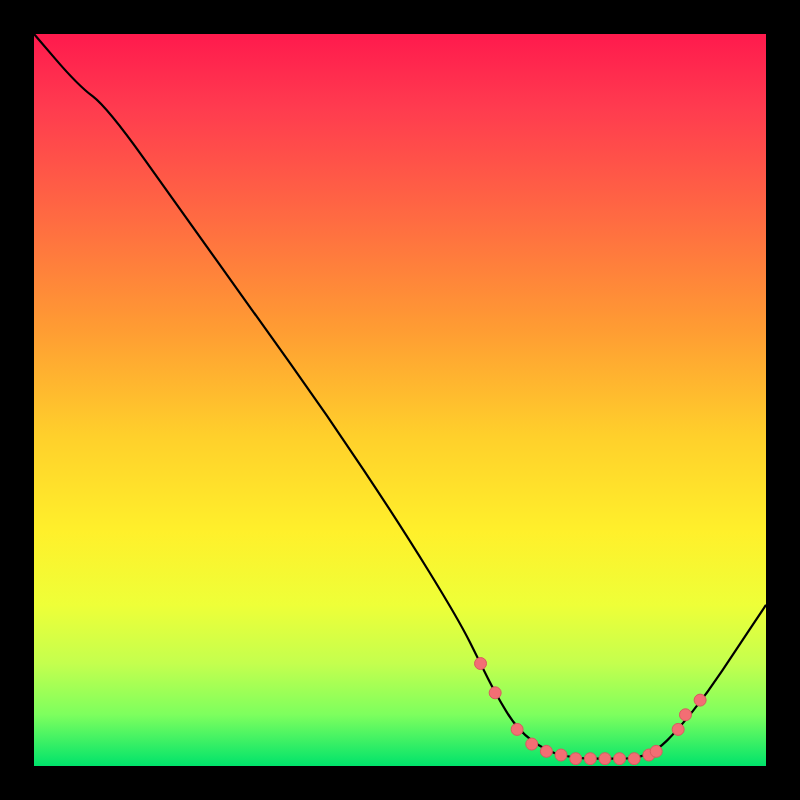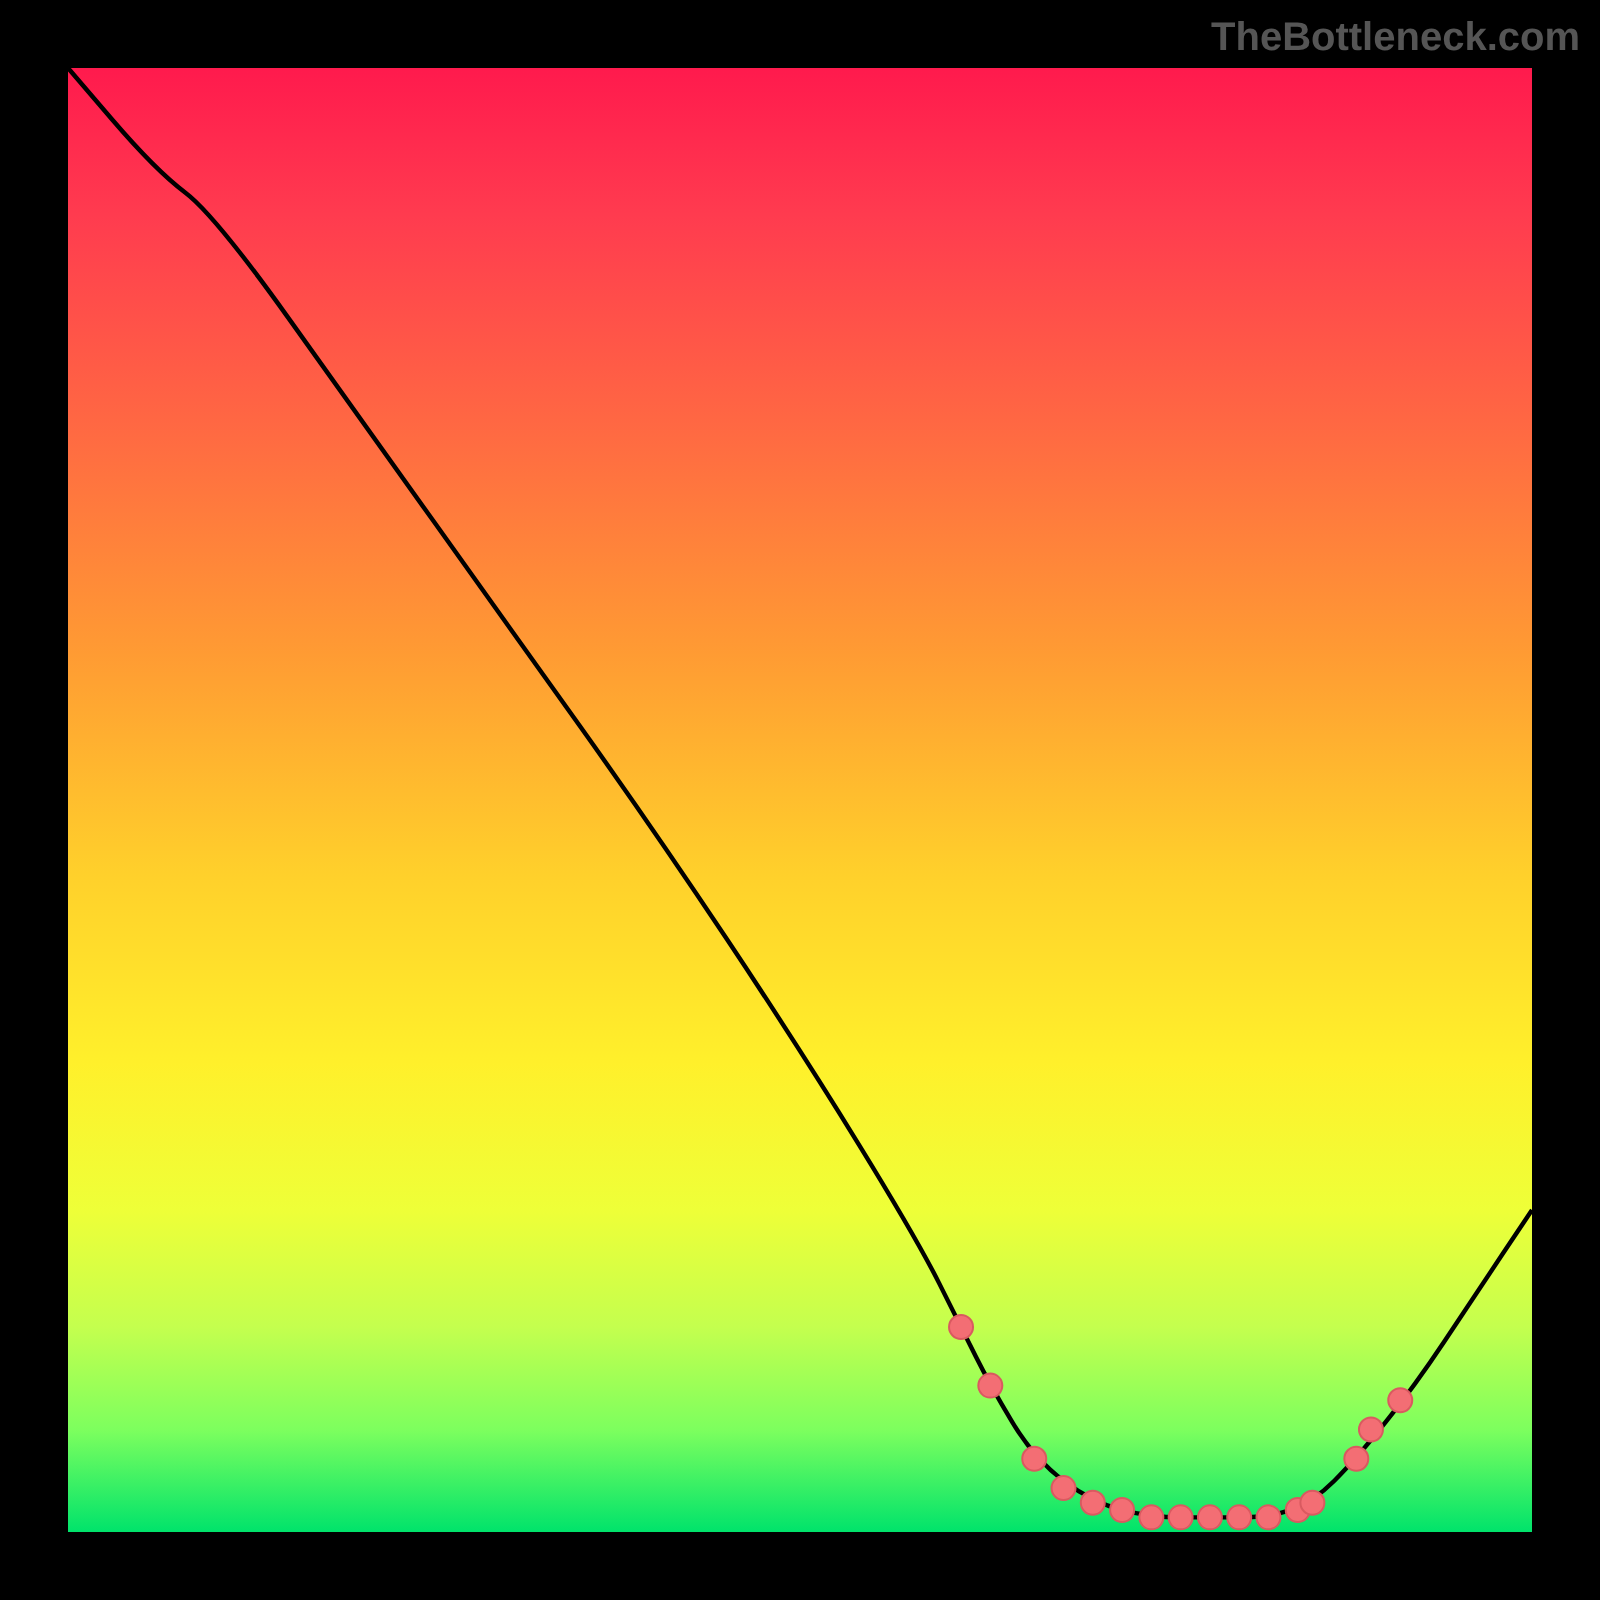--- a/index.html
+++ b/index.html
@@ -42,14 +42,13 @@
         <circle class="dot" cx="585.6" cy="724.68" r="6"></circle>
         <circle class="dot" cx="600.24" cy="724.68" r="6"></circle>
         <circle class="dot" cx="614.88" cy="721.02" r="6"></circle>
         <circle class="dot" cx="622.1999999999999" cy="717.36" r="6"></circle>
         <circle class="dot" cx="644.16" cy="695.4" r="6"></circle>
         <circle class="dot" cx="651.48" cy="680.76" r="6"></circle>
         <circle class="dot" cx="666.12" cy="666.12" r="6"></circle>
       </g>
   </svg>
 
-  <div class="attribution">TheBottleneck.com</div>
 </div>
 
 </body></html>

